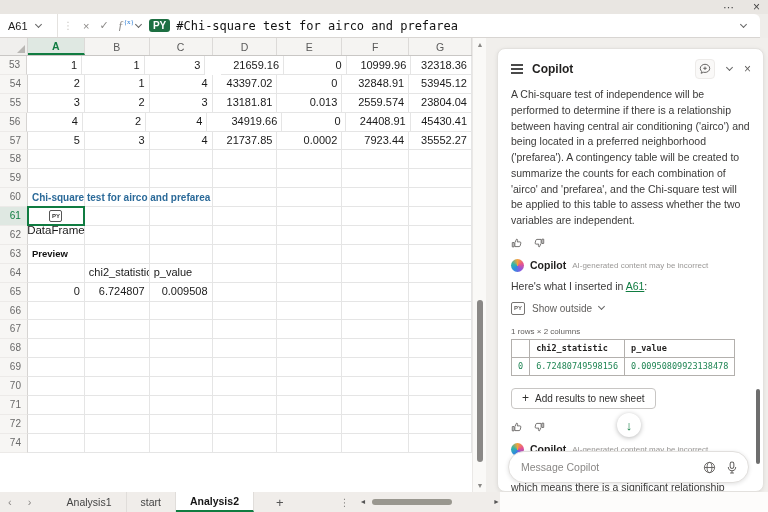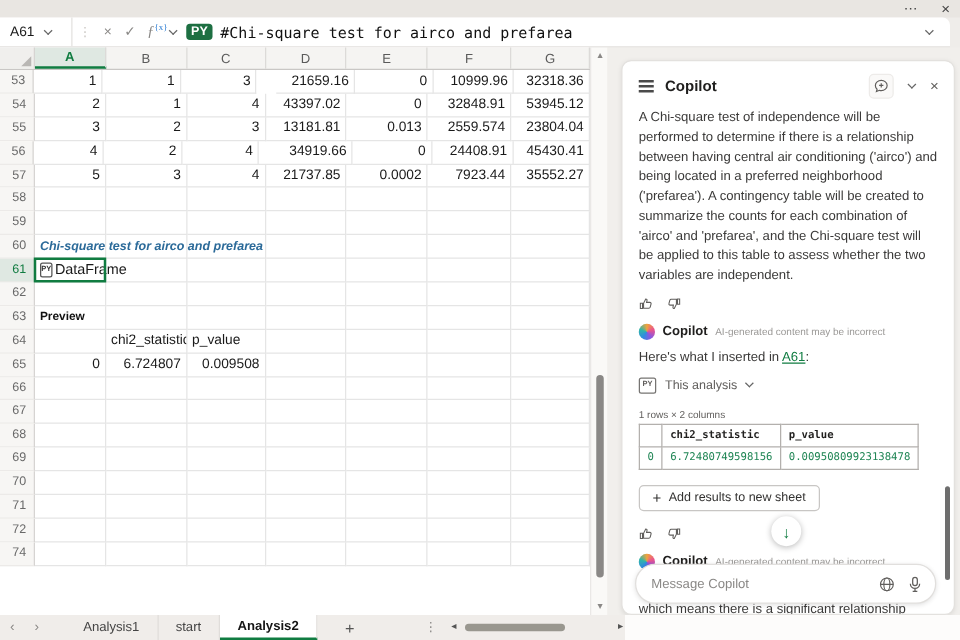--- a/index.html
+++ b/index.html
@@ -44,21 +44,21 @@
     background:#F7F6F4; border-right:1px solid #D6D4D2; border-bottom:1px solid #ECEAE8; }
   .rnum.act { background:#DFE8E2; color:#107C41; }
   .cell { border-right:1px solid #E5E5E5; border-bottom:1px solid #E5E5E5; font-size:11px; color:#1a1a1a;
     padding:2.5px 4px 0 4px; white-space:nowrap; }
   .cell.num { text-align:right; }
   .cell.clip { overflow:hidden; }
   .note-txt { position:relative; z-index:2; font-size:10px; font-weight:bold; color:#2B6A99; white-space:nowrap; }
   .prev-lbl { font-size:9.5px; font-weight:bold; color:#111; }
   .selcell { position:relative; overflow:visible; }
   .sel-ring { position:absolute; left:-1px; top:-1px; right:-1px; bottom:-1px; border:2px solid #107C41; z-index:3; pointer-events:none; }
-  .dfwrap { position:relative; z-index:2; display:flex; align-items:center; gap:2px; white-space:nowrap; }
+  .dfwrap { position:relative; z-index:2; display:flex; align-items:center; gap:2px; white-space:nowrap;flex-direction:column; }
   .pychip { display:inline-flex; align-items:center; justify-content:center; width:13px; height:12px;
     border:1px solid #555; border-radius:2px; font-size:6px; font-weight:bold; color:#333; letter-spacing:0; }
   .df-label { font-size:11.5px; color:#1a1a1a; }
 
   
   .vsb { position:absolute; left:472px; top:38px; width:14px; height:454px; background:#FAF9F7; border-left:1px solid #EAE8E6; }
   .vsb .ar { position:absolute; left:0; width:14px; text-align:center; font-size:7px; color:#8A8886; }
   .vsb-thumb { position:absolute; left:4px; width:6px; border-radius:3px; background:#8A8886; }
 
   
@@ -228,21 +228,21 @@
           <div class="cell" style="width: 57px;"></div>
           <div class="cell" style="width: 65px;"></div>
           <div class="cell" style="width: 63px;"></div>
           <div class="cell" style="width: 65px;"></div>
           <div class="cell" style="width: 65px;"></div>
           <div class="cell" style="width: 67px;"></div>
           <div class="cell" style="width: 63px;"></div>
         </div>
         <div class="grow">
           <div class="rnum">60</div>
-          <div class="cell" style="width: 57px; font-style: italic;"><span class="note-txt">Chi-square test for airco and prefarea</span></div>
+          <div class="cell" style="width: 57px;"><span class="note-txt">Chi-square test for airco and prefarea</span></div>
           <div class="cell" style="width: 65px;"></div>
           <div class="cell" style="width: 63px;"></div>
           <div class="cell" style="width: 65px;"></div>
           <div class="cell" style="width: 65px;"></div>
           <div class="cell" style="width: 67px;"></div>
           <div class="cell" style="width: 63px;"></div>
         </div>
         <div class="grow">
           <div class="rnum act">61</div>
           <div class="cell selcell" style="width: 57px;">
@@ -419,21 +419,21 @@
             </svg>
         </div>
         <div class="brand-row">
           <span class="cp-logo"></span>
           <span class="brand-name">Copilot</span>
           <span class="disclaimer">AI-generated content may be incorrect</span>
         </div>
         <p class="inserted"><span>Here's what I inserted in </span><a class="cell-link" href="#">A61</a><span>:</span></p>
         <div class="show-analysis">
           <span class="sa-chip">PY</span>
-          <span>This analysis</span>
+          <span>Show outside</span>
           <span class="chev"></span>
         </div>
         <div class="tbl-caption">1 rows × 2 columns</div>
         <table class="result">
           <tbody>
               <tr>
             <th class="idx-col"></th>
             <th>chi2_statistic</th>
             <th>p_value</th>
           </tr>

